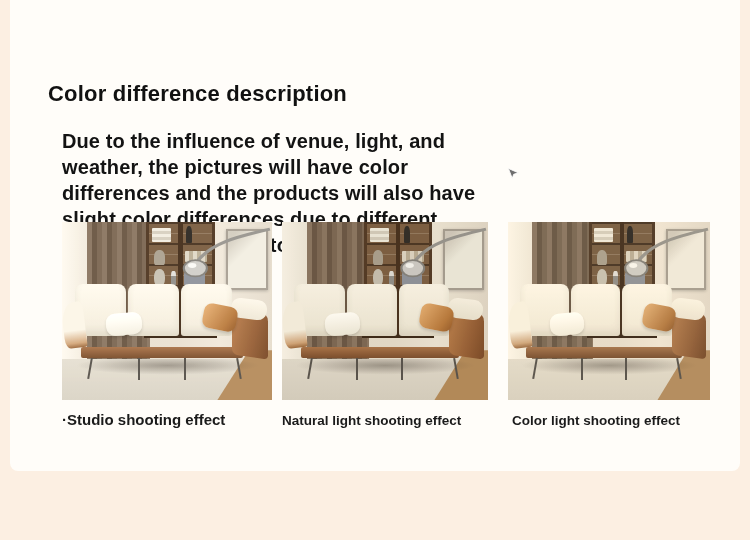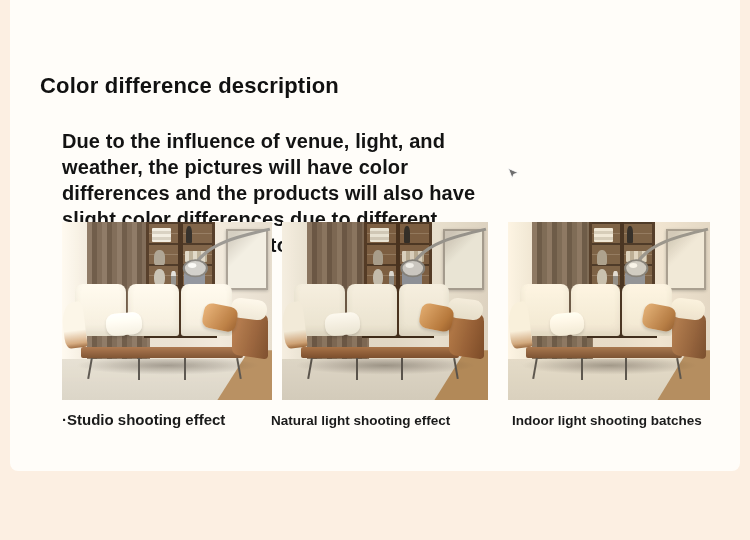--- a/index.html
+++ b/index.html
@@ -1,23 +1,23 @@
 <!DOCTYPE html>
 <html><head>
 <meta charset="utf-8">
 <style>
   html,body{margin:0;padding:0;}
   body{font-family:"Liberation Sans","DejaVu Sans",sans-serif;}
   .stage{position:relative;width:750px;height:540px;background:#fcefe2;overflow:hidden;}
   .card{position:absolute;left:10px;top:0;width:730px;height:471px;background:#fffdf9;border-radius:0 0 8px 8px;}
-  .title{position:absolute;left:30px;top:73px;margin:0;font-size:22px;font-weight:700;color:#111;letter-spacing:.2px;}
+  .title{position:absolute;left:30px;top:73px;margin:8px;font-size:22px;font-weight:700;color:#111;letter-spacing:.2px;}
   .desc{position:absolute;left:50px;top:126px;width:442px;margin:2px;font-size:20px;font-weight:700;color:#131313;line-height:1.3;letter-spacing:.1px;}
   .cap{position:absolute;font-weight:700;color:#1b1b1b;white-space:nowrap;margin-left:17px;}
   .cap1{left:35px;top:411px;font-size:15px;}
-  .cap2{left:244px;top:413px;font-size:13.5px;}
+  .cap2{left:255px;top:413px;font-size:13.5px;}
   .cap3{left:485px;top:413px;font-size:13.5px;}
 
   
   .photo{position:absolute;top:222px;height:178px;overflow:hidden;background:#e6ddcf;}
   .p1{left:52px;width:210px;filter:brightness(1.05) saturate(.96);}
   .p2{left:272px;width:206px;filter:brightness(.98) saturate(1.07) sepia(.05) contrast(1.02);}
   .p3{left:498px;width:202px;filter:sepia(.12) saturate(1.03) brightness(1.0);}
 
   
   .sc{position:absolute;}
@@ -184,19 +184,19 @@
   </div>
   <div class="sc seat"></div>
   <div class="sc arml"></div>
   <div class="sc armrc"></div>
   <div class="sc pilw"></div>
   <div class="sc pilo"></div>
 </div>
 
     <div class="cap cap1">·Studio shooting effect</div>
     <div class="cap cap2">Natural light shooting effect</div>
-    <div class="cap cap3">Indoor light shooting batches</div>
+    <div class="cap cap3">Color light shooting effect</div>
 
     <svg class="cursor" viewBox="0 0 14 14">
       <path d="M1.5 1.5 L5.6 12.2 L7.2 7.9 L12.2 6.3 Z" fill="#6e6e6e" stroke="#fbfbfb" stroke-width="1"></path>
     </svg>
   </div>
 </div>
 
 </body></html>

